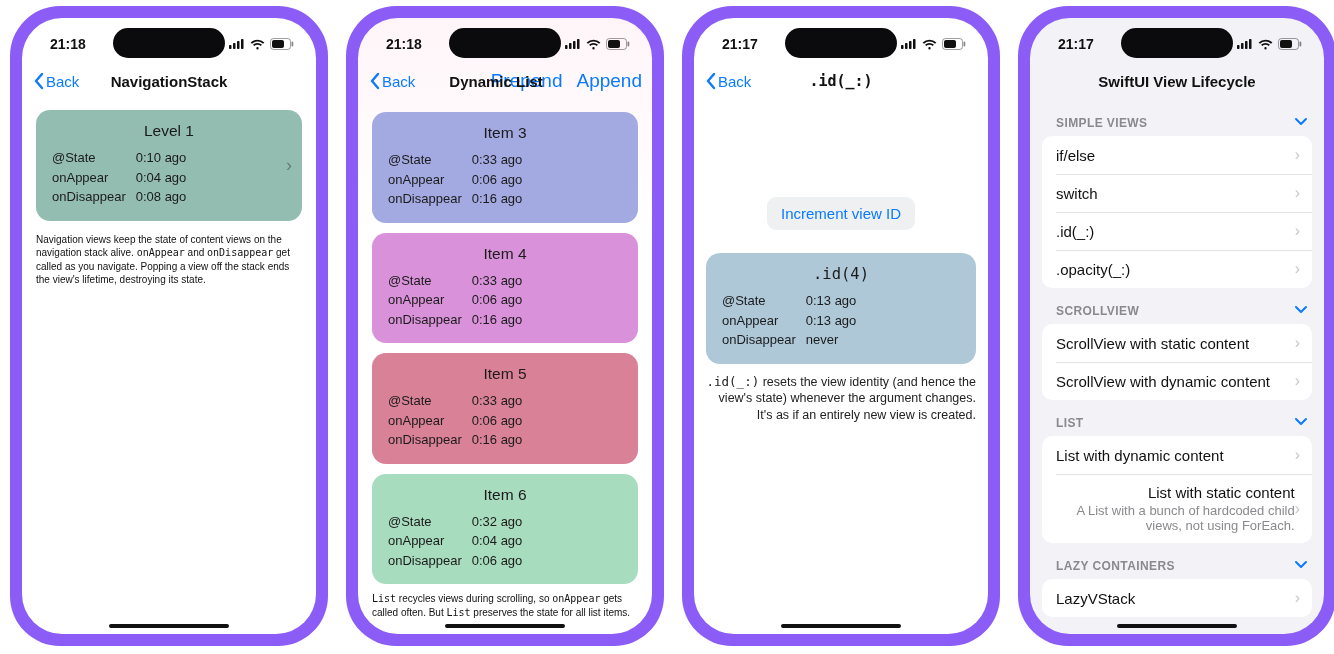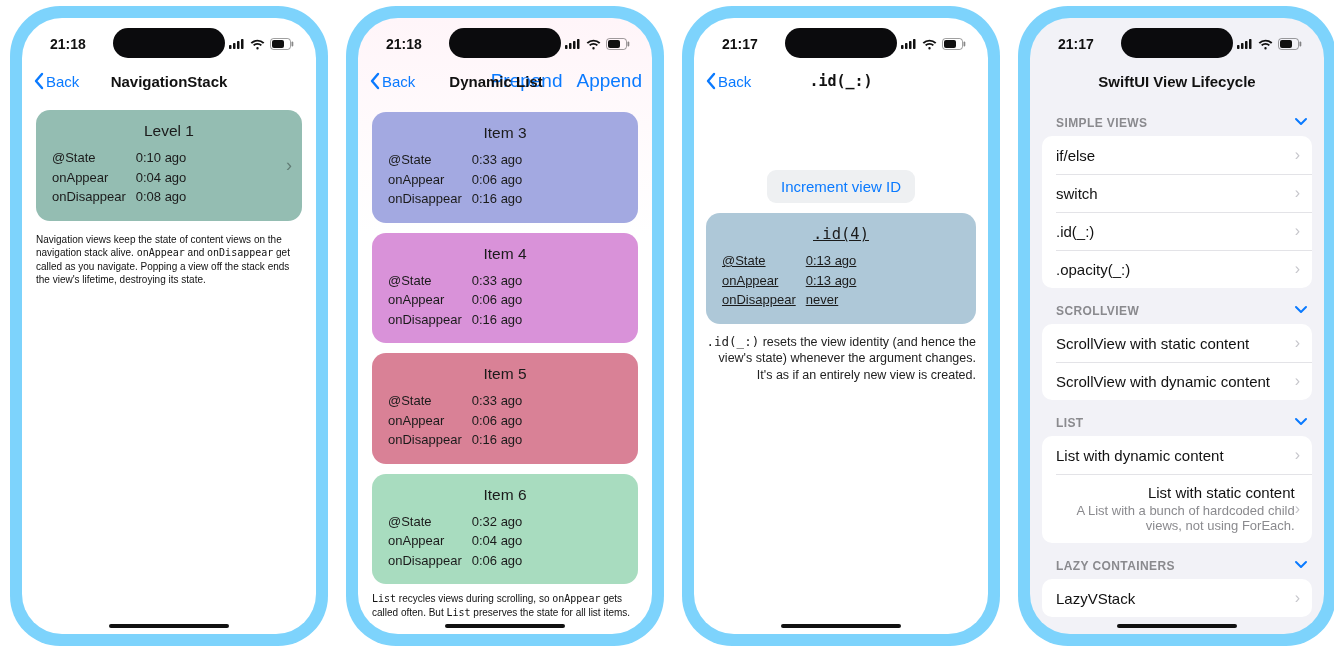--- a/index.html
+++ b/index.html
@@ -9,21 +9,21 @@
     width: 1334px;
     height: 654px;
     display: flex;
     gap: 18px;
     padding: 6px 10px;
   }
   .phone {
     width: 318px;
     height: 640px;
     border-radius: 50px;
-    background: #7dd3fc;
+    background: #8b5cf6;
     padding: 12px;
     position: relative;
     flex-shrink: 0;
   }
   .screen {
     width: 100%;
     height: 100%;
     border-radius: 40px;
     overflow: hidden;
     position: relative;
@@ -99,21 +99,21 @@
     color: rgba(0,0,0,.35); font-size: 18px;
   }
   .note { font-size: 10px; line-height: 1.35; color: #111; margin-top: 12px; }
   .note code, .mono { font-family: ui-monospace, "SF Mono", Menlo, monospace; }
   
   .center-col { display:flex; flex-direction:column; align-items:center; }
   .pill-btn {
     background: #eef0f2; border-radius: 9px;
     color: #0a7aff; font-size: 15px;
     padding: 8px 14px; display:inline-block;
-    margin-top: 70px;
+    margin-top: 97px;
   }
   .small-note { font-size: 12.5px; line-height: 1.35; color: #222; margin-top: 10px; text-align: right;}
   
   .section-header {
     display:flex; justify-content:space-between; 
     font-size: 12px; color: #8a8a8e; letter-spacing: .4px;
     padding: 16px 4px 6px 14px;
     font-weight: bold;
   }
   .section-chev { color:#0a7aff; }
@@ -372,21 +372,21 @@
       <span class="nav-back">
         <svg width="14" height="18">
             <path d="M10 2 4 9l6 7" fill="none" stroke="#0a7aff" stroke-width="2.4" stroke-linecap="round" stroke-linejoin="round"></path>
           </svg>
         <span>Back</span>
       </span>
       <span class="nav-title mono">.id(_:)</span>
     </div>
     <div class="content center-col" style="padding:0 12px;">
       <span class="pill-btn">Increment view ID</span>
-      <div class="card c-slate" style="width:100%; margin-top:10px;text-decoration:underline;">
+      <div class="card c-slate" style="width:100%; margin-top:23px;">
         <div class="title mono">.id(4)</div>
         <table>
           <tbody>
               <tr>
                 <td>@State</td>
                 <td>0:13 ago</td>
               </tr>
           <tr>
                 <td>onAppear</td>
                 <td>0:13 ago</td>

